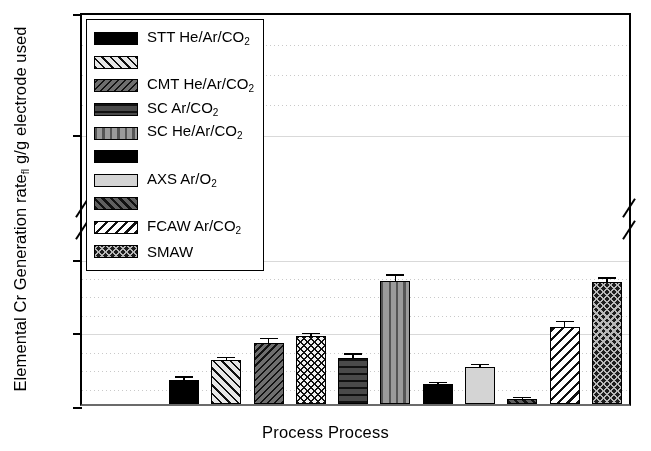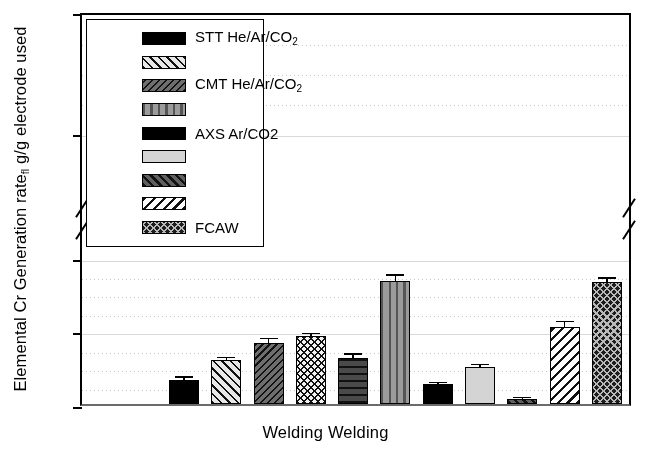--- a/index.html
+++ b/index.html
@@ -78,36 +78,36 @@
   .p-vbars{
     background-color:#9b9b9b;
     background-image:repeating-linear-gradient(to right,#555 0 2.4px,transparent 2.4px 7.5px);}
 
   
   #legend{
     position:absolute;left:86px;top:19px;width:178px;
     background:#fff;border:1px solid #000;padding:7px 8px 7px 7px;
     box-sizing:border-box;
   }
-  .lrow{display:flex;align-items:center;height:23.6px;margin-left:48px;}
+  .lrow{display:flex;align-items:center;height:23.6px;}
   .lswatch{width:44px;height:13px;box-sizing:border-box;border:1px solid #000;
            flex:0 0 auto;margin-right:9px;}
   .ltext{font-size:15px;white-space:nowrap;line-height:15px;}
   .ltext sub{font-size:10px;vertical-align:-2.5px;}
 </style>
 </head>
 <body>
 
 <div id="figure">
 
   <div id="ylabel">
     <span>Elemental Cr Generation rate</span><sub>fl</sub><span> g/g electrode used</span>
   </div>
 
-  <div id="xlabel">Welding Welding</div>
+  <div id="xlabel">Process Process</div>
 
   <div id="plot">
     <div id="grid">
         <div class="gmaj" style="top: 319.25px;"></div>
         <div class="gmaj" style="top: 245.5px;"></div>
         <div class="gmaj" style="top: 120.5px;"></div>
         <div class="gmin" style="top: 374.562px;"></div>
         <div class="gmin" style="top: 356.125px;"></div>
         <div class="gmin" style="top: 337.688px;"></div>
         <div class="gmin" style="top: 300.812px;"></div>
@@ -175,34 +175,40 @@
         <span class="ltext">STT He/Ar/CO<sub>2</sub></span>
       </div>
       <div class="lrow">
         <span class="lswatch p-hatch-fwd-light"></span>
       </div>
       <div class="lrow">
         <span class="lswatch p-hatch-bwd-dark"></span>
         <span class="ltext">CMT He/Ar/CO<sub>2</sub></span>
       </div>
       <div class="lrow">
+        <span class="lswatch p-hbars"></span>
+        <span class="ltext">SC Ar/CO<sub>2</sub></span>
+      </div>
+      <div class="lrow">
         <span class="lswatch p-vbars"></span>
+        <span class="ltext">SC He/Ar/CO<sub>2</sub></span>
       </div>
       <div class="lrow">
         <span class="lswatch p-solidblack"></span>
-        <span class="ltext">AXS Ar/CO2</span>
       </div>
       <div class="lrow">
         <span class="lswatch p-lightgray"></span>
+        <span class="ltext">AXS Ar/O<sub>2</sub></span>
       </div>
       <div class="lrow">
         <span class="lswatch p-hatch-fwd-dark"></span>
       </div>
       <div class="lrow">
         <span class="lswatch p-hatch-bwd-white"></span>
+        <span class="ltext">FCAW Ar/CO<sub>2</sub></span>
       </div>
       <div class="lrow">
         <span class="lswatch p-cross-dark"></span>
-        <span class="ltext">FCAW</span>
+        <span class="ltext">SMAW</span>
       </div>
     </div>
 
 </div>
 
 </body></html>

